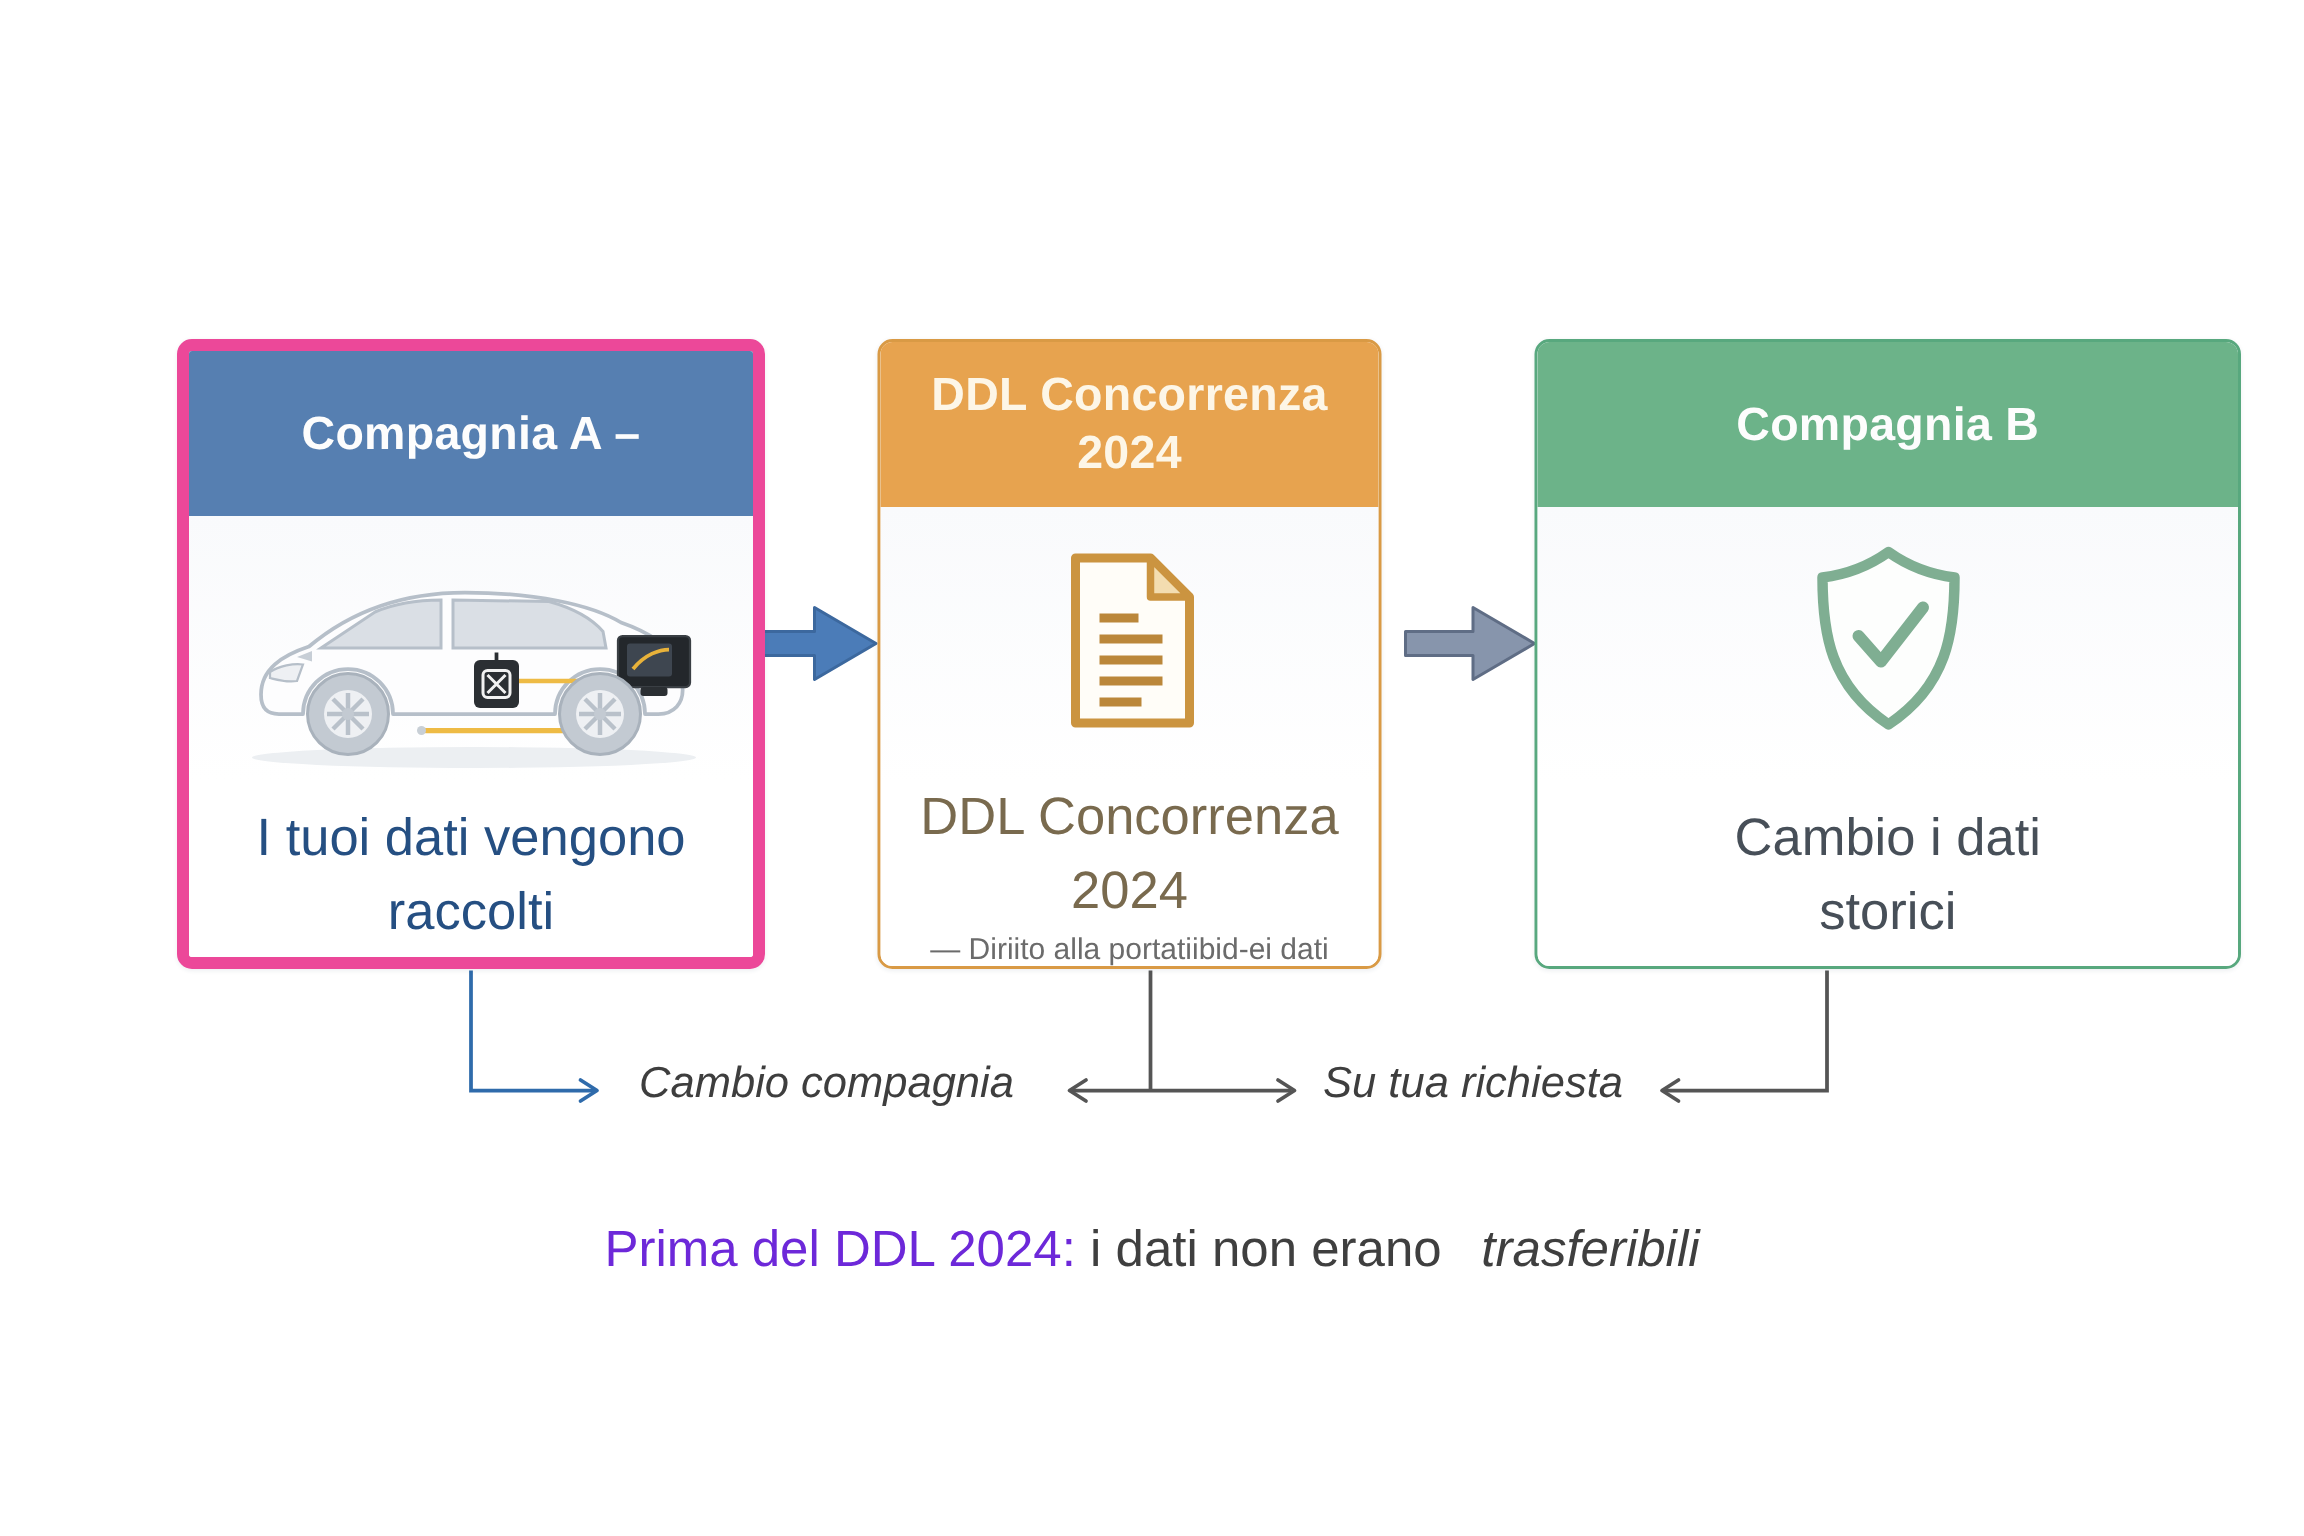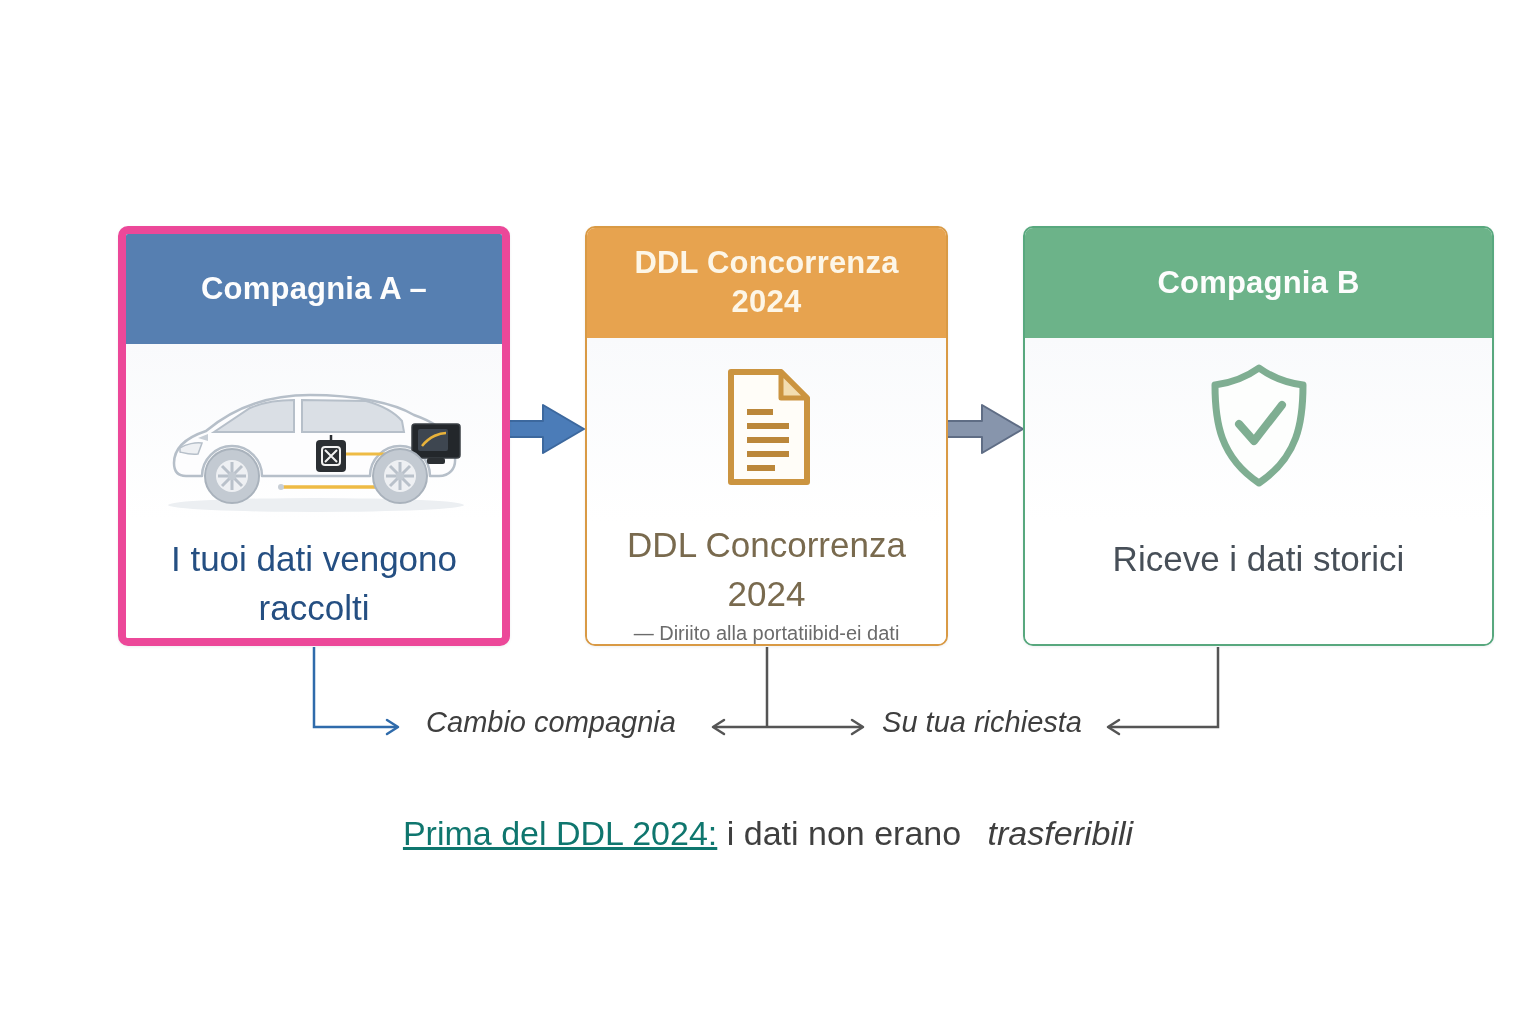--- a/index.html
+++ b/index.html
@@ -27,21 +27,21 @@
     top: 226px;
     height: 420px;
     border-radius: 10px;
     background: #fcfdfe;
     display: flex;
     flex-direction: column;
     box-shadow: 0 1px 3px rgba(40,60,90,0.08);
     overflow: hidden;
   }
   .card-a { left: 118px; width: 392px; border: 8px solid #ec4899; }
-  .card-b { left: 585px; width: 363px; border: 2px solid #d99a45; }
+  .card-b { left: 585px; width: 336px; border: 2px solid #d99a45; }
   .card-c { left: 1023px; width: 471px; border: 2px solid #58a87e; }
 
   .card-header {
     height: 110px;
     flex: 0 0 110px;
     display: flex;
     align-items: center;
     justify-content: center;
     text-align: center;
     font-size: 31px;
@@ -101,21 +101,21 @@
   .caption {
     position: absolute;
     top: 814px;
     left: 0;
     width: 1536px;
     text-align: center;
     font-size: 34px;
     color: #3f3f3f;
     white-space: nowrap;
   }
-  .caption .cap-highlight { color: #0f766e; text-decoration: underline; }
+  .caption .cap-highlight { color: #6d28d9; }
   .caption .cap-italic { font-style: italic; margin-left: 17px; }
 
   .source-note {
     position: absolute;
     top: 916px;
     left: 0;
     width: 1536px;
     text-align: center;
     font-style: italic;
     font-size: 26px;
@@ -230,21 +230,21 @@
 
   <div class="card card-c">
     <div class="card-header">Compagnia B</div>
     <div class="card-body">
       <div class="icon-wrap">
         <svg width="116" height="132" viewBox="0 0 116 132" xmlns="http://www.w3.org/2000/svg">
           <path d="M58,8 C44,18 30,23 14,25 C14,62 19,97 58,123 C97,97 102,62 102,25 C86,23 72,18 58,8 Z" fill="#fdfefd" stroke="#7fae92" stroke-width="7" stroke-linejoin="round"></path>
           <path d="M38,64 L53,81 L81,45" fill="none" stroke="#7fae92" stroke-width="8" stroke-linecap="round" stroke-linejoin="round"></path>
         </svg>
       </div>
-      <div class="card-text">Riceve i dati storici</div>
+      <div class="card-text">Cambio i dati storici</div>
     </div>
   </div>
 
   <div class="flow-label richiesta">Su tua richiesta</div>
   <div class="flow-label cambio">Cambio compagnia</div>
 
   <div class="caption">
     <span class="cap-highlight">Prima del DDL 2024:</span>
     <span class="cap-normal">i dati non erano</span>
     <span class="cap-italic">trasferibili</span>

